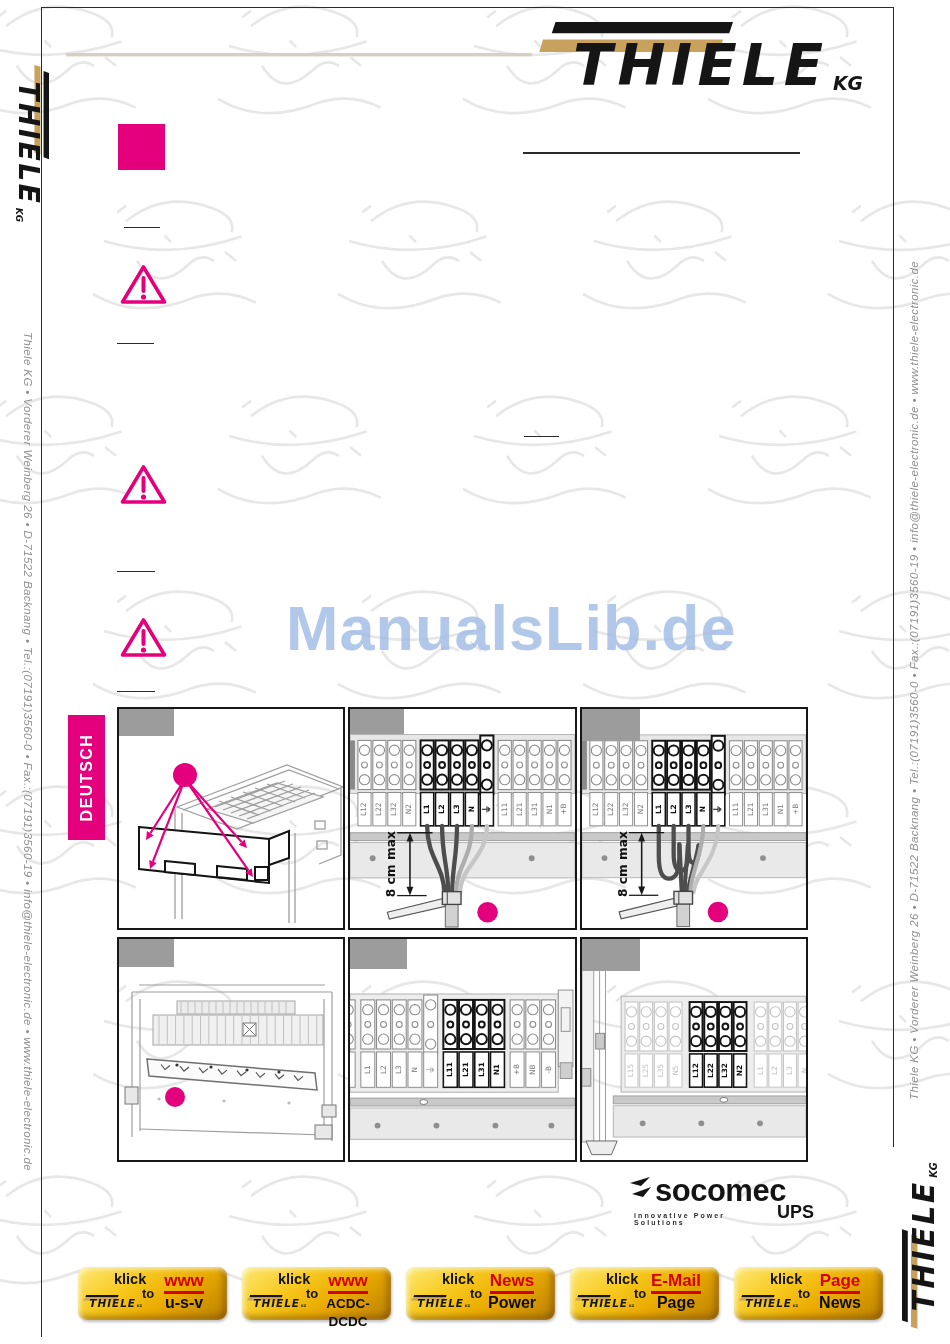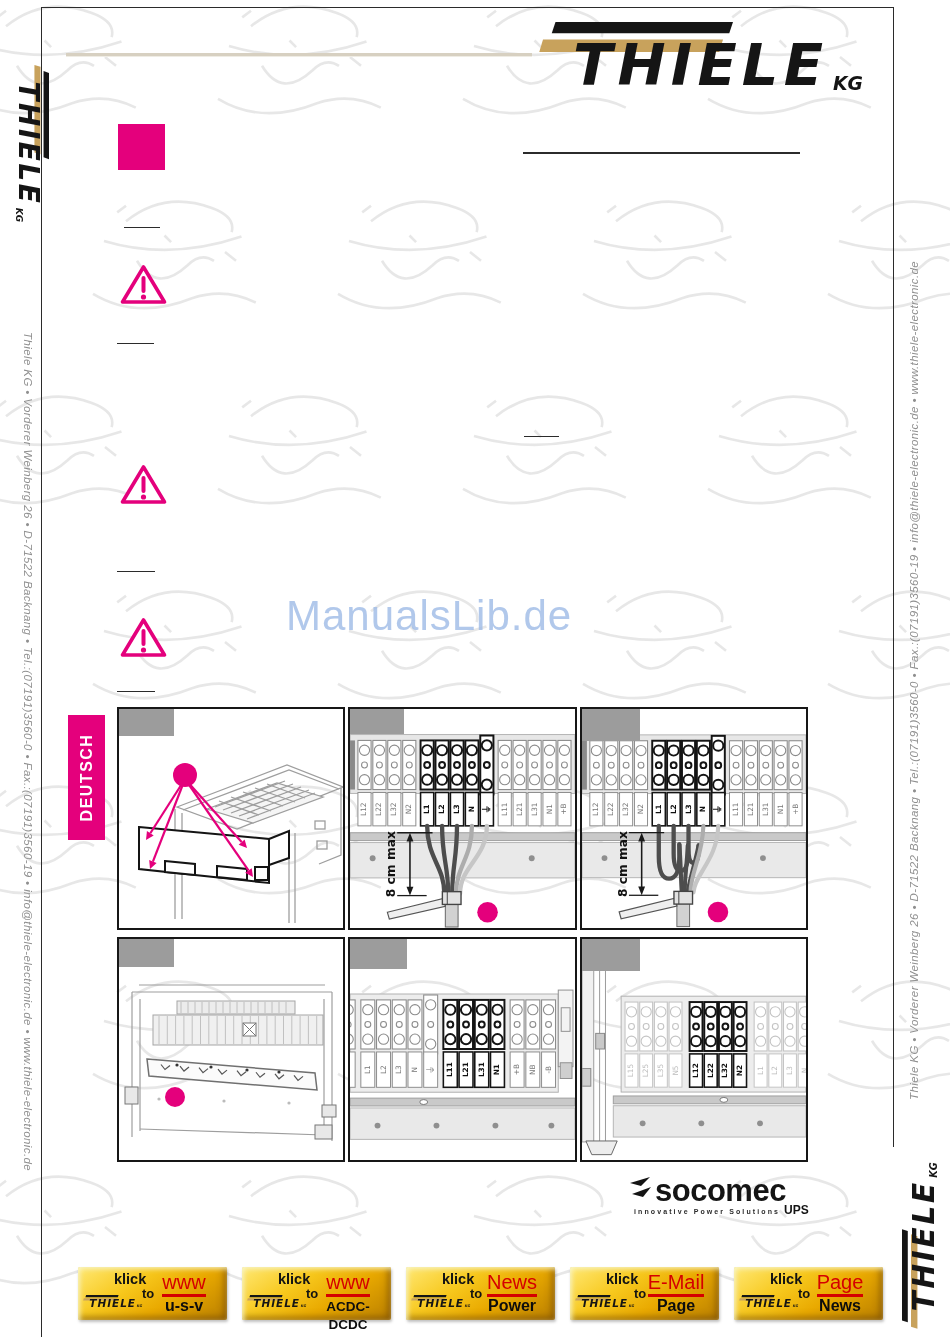--- a/index.html
+++ b/index.html
@@ -7,45 +7,45 @@
        font-family:"Liberation Sans",sans-serif}
   .abs{position:absolute}
   .vline{position:absolute;width:1px;background:#2b2b2b}
   .hline{position:absolute;height:1px;background:#2b2b2b}
   .beige-rule{position:absolute;height:3px;background:#d7d0c1;border-bottom:1px solid #efece4}
   .contact{position:absolute;font-style:italic;color:#8f8f8f;font-size:11.5px;
            letter-spacing:.4px;white-space:nowrap}
   .contact-left{writing-mode:vertical-rl}
   .contact-right{writing-mode:vertical-rl;transform:rotate(180deg)}
   .magenta-square{position:absolute;background:#E4007C}
-  .watermark{position:absolute;font-weight:normal;font-size:42px;color:rgba(155,185,230,.78);
+  .watermark{position:absolute;font-weight:bold;font-size:63px;color:rgba(155,185,230,.78);
              letter-spacing:1px}
   .lang-tab{position:absolute;background:#E4007C;color:#fff;font-weight:bold;font-size:16px;
             letter-spacing:1.5px;display:flex;align-items:center;justify-content:center}
   .panel{position:absolute;border:2px solid #171717;background:transparent}
   .panel svg{position:absolute;left:0;top:0;width:100%;height:100%}
   .step{position:absolute;left:0;top:0;background:#9c9c9c;z-index:3}
-  .btn{position:absolute;top:1267px;width:149px;height:53px;border-radius:2px;cursor:pointer;
+  .btn{position:absolute;top:1267px;width:149px;height:53px;border-radius:9px;cursor:pointer;
        background:linear-gradient(145deg,#ffe873 0%,#f7c81d 35%,#e9a900 62%,#b97f00 100%);
        box-shadow:inset 2px 2px 5px rgba(255,255,215,.85),inset -3px -3px 7px rgba(95,55,0,.55),
                   1px 2px 3px rgba(0,0,0,.25)}
   .btn .klick{position:absolute;left:36px;top:4px;font-weight:bold;font-size:14.5px;color:#131313}
   .btn .to{position:absolute;left:64px;top:19px;font-weight:bold;font-size:13px;color:#131313}
   .btn .blogo{position:absolute;left:4px;top:27px;width:64px;height:15px}
   .btn .words{position:absolute;right:5px;top:4px;width:76px;text-align:center}
-  .btn .red{display:inline-block;font-weight:normal;font-size:20px;color:#d50000;
+  .btn .red{display:inline-block;font-weight:bold;font-size:17px;color:#d50000;
             border-bottom:3px solid #d50000;line-height:1.15}
   .btn .black{font-weight:bold;font-size:16px;color:#0d0d0d;line-height:1.05}
   .btn.two .black{font-size:13.5px;line-height:1}
   #socomec{position:absolute;left:630px;top:1177px;width:184px;height:48px}
   #socomec .row1{display:flex;}
   #socomec .name{font-weight:bold;font-size:31px;color:#141414;letter-spacing:-.5px;margin-left:3px;line-height:.9}
   #socomec .row2{display:flex;align-items:baseline;margin-top:2px;margin-left:4px}
   #socomec .tag{font-weight:bold;font-size:7px;letter-spacing:2.1px;color:#2b2b2b}
-  #socomec .ups{font-weight:bold;font-size:12px;color:#141414;margin-left:4px;line-height:.6}
+  #socomec .ups{font-weight:bold;font-size:18px;color:#141414;margin-left:4px;line-height:.6}
   .rot90{transform:rotate(90deg)}
   .rot-90{transform:rotate(-90deg)}
 </style>
 </head>
 <body>
 
 <svg width="0" height="0" style="position:absolute" xmlns:xlink="http://www.w3.org/1999/xlink">
   <symbol id="thiele-logo" viewBox="0 0 280 56">
     <polygon points="18,0 160,0 157,9 15,9" fill="#151515"></polygon>
     <polygon points="8,14 152,14 149,24 5,24" fill="#C8A25C"></polygon>

